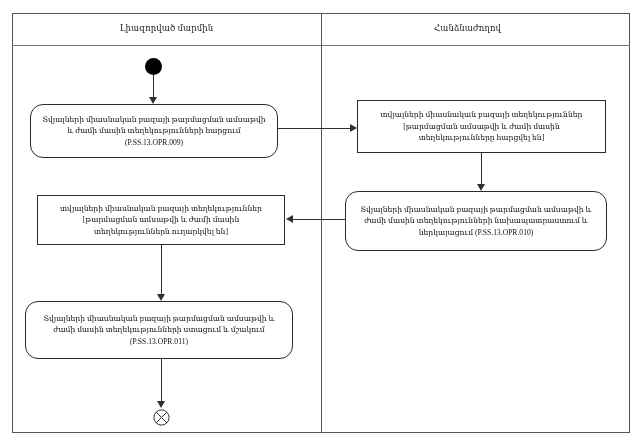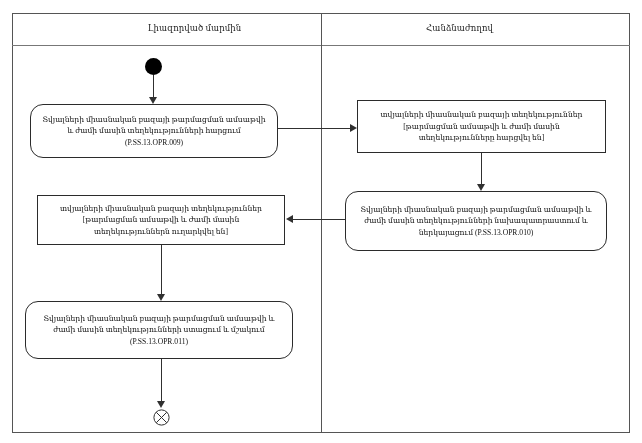--- a/index.html
+++ b/index.html
@@ -46,22 +46,22 @@
   .lane-title {
     position: absolute;
     top: 21px;
     height: 14px;
     line-height: 14px;
     font-size: 8.5px;
     color: #1a1a1a;
     text-align: center;
     letter-spacing: 0.1px;
   }
-  .lane-title.left  { left: 12px;  width: 309px; padding-left: 28px; }
-  .lane-title.right { left: 305px; width: 309px; }
+  .lane-title.left  { left: 12px;  width: 309px; }
+  .lane-title.right { left: 313px; width: 309px; }
 
   
   .action-node {
     position: absolute;
     box-sizing: border-box;
     border: 1px solid #2b2b2b;
     border-radius: 13px;
     background: #ffffff;
     display: flex;
     align-items: center;

